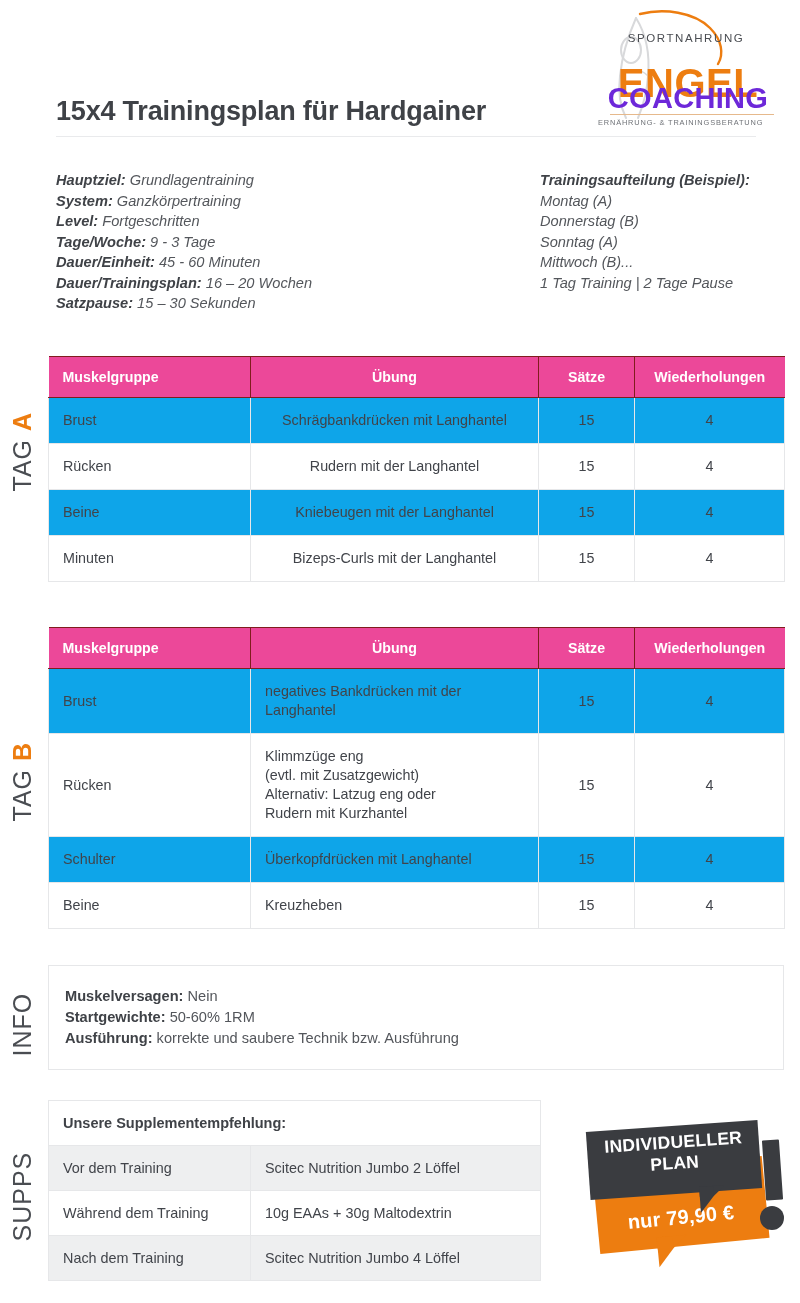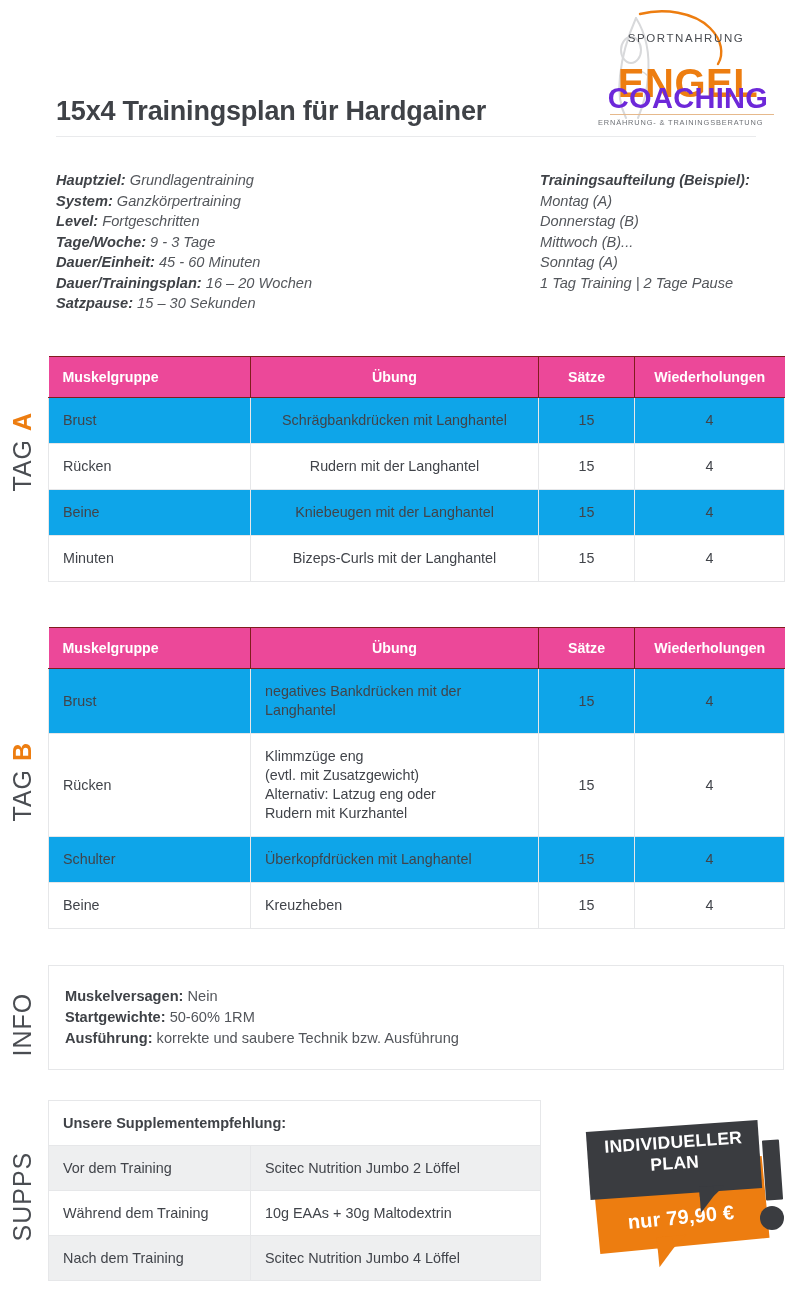--- a/index.html
+++ b/index.html
@@ -310,22 +310,22 @@
   <div><b>Tage/Woche:</b> <span>9 - 3 Tage</span></div>
   <div><b>Dauer/Einheit:</b> <span>45 - 60 Minuten</span></div>
   <div><b>Dauer/Trainingsplan:</b> <span>16 – 20 Wochen</span></div>
   <div><b>Satzpause:</b> <span>15 – 30 Sekunden</span></div>
 </div>
 
 <div class="meta meta-right">
   <div><b>Trainingsaufteilung (Beispiel):</b></div>
   <div>Montag (A)</div>
   <div>Donnerstag (B)</div>
+  <div>Sonntag (A)</div>
   <div>Mittwoch (B)...</div>
-  <div>Sonntag (A)</div>
   <div>1 Tag Training | 2 Tage Pause</div>
 </div>
 
 <div class="side-label" style="top:455px;">
   <span class="rot"><span>TAG </span><span class="accent">A</span></span>
 </div>
 
 <table class="tbl" style="top:356px;">
   <colgroup>
       <col class="w-muscle">

